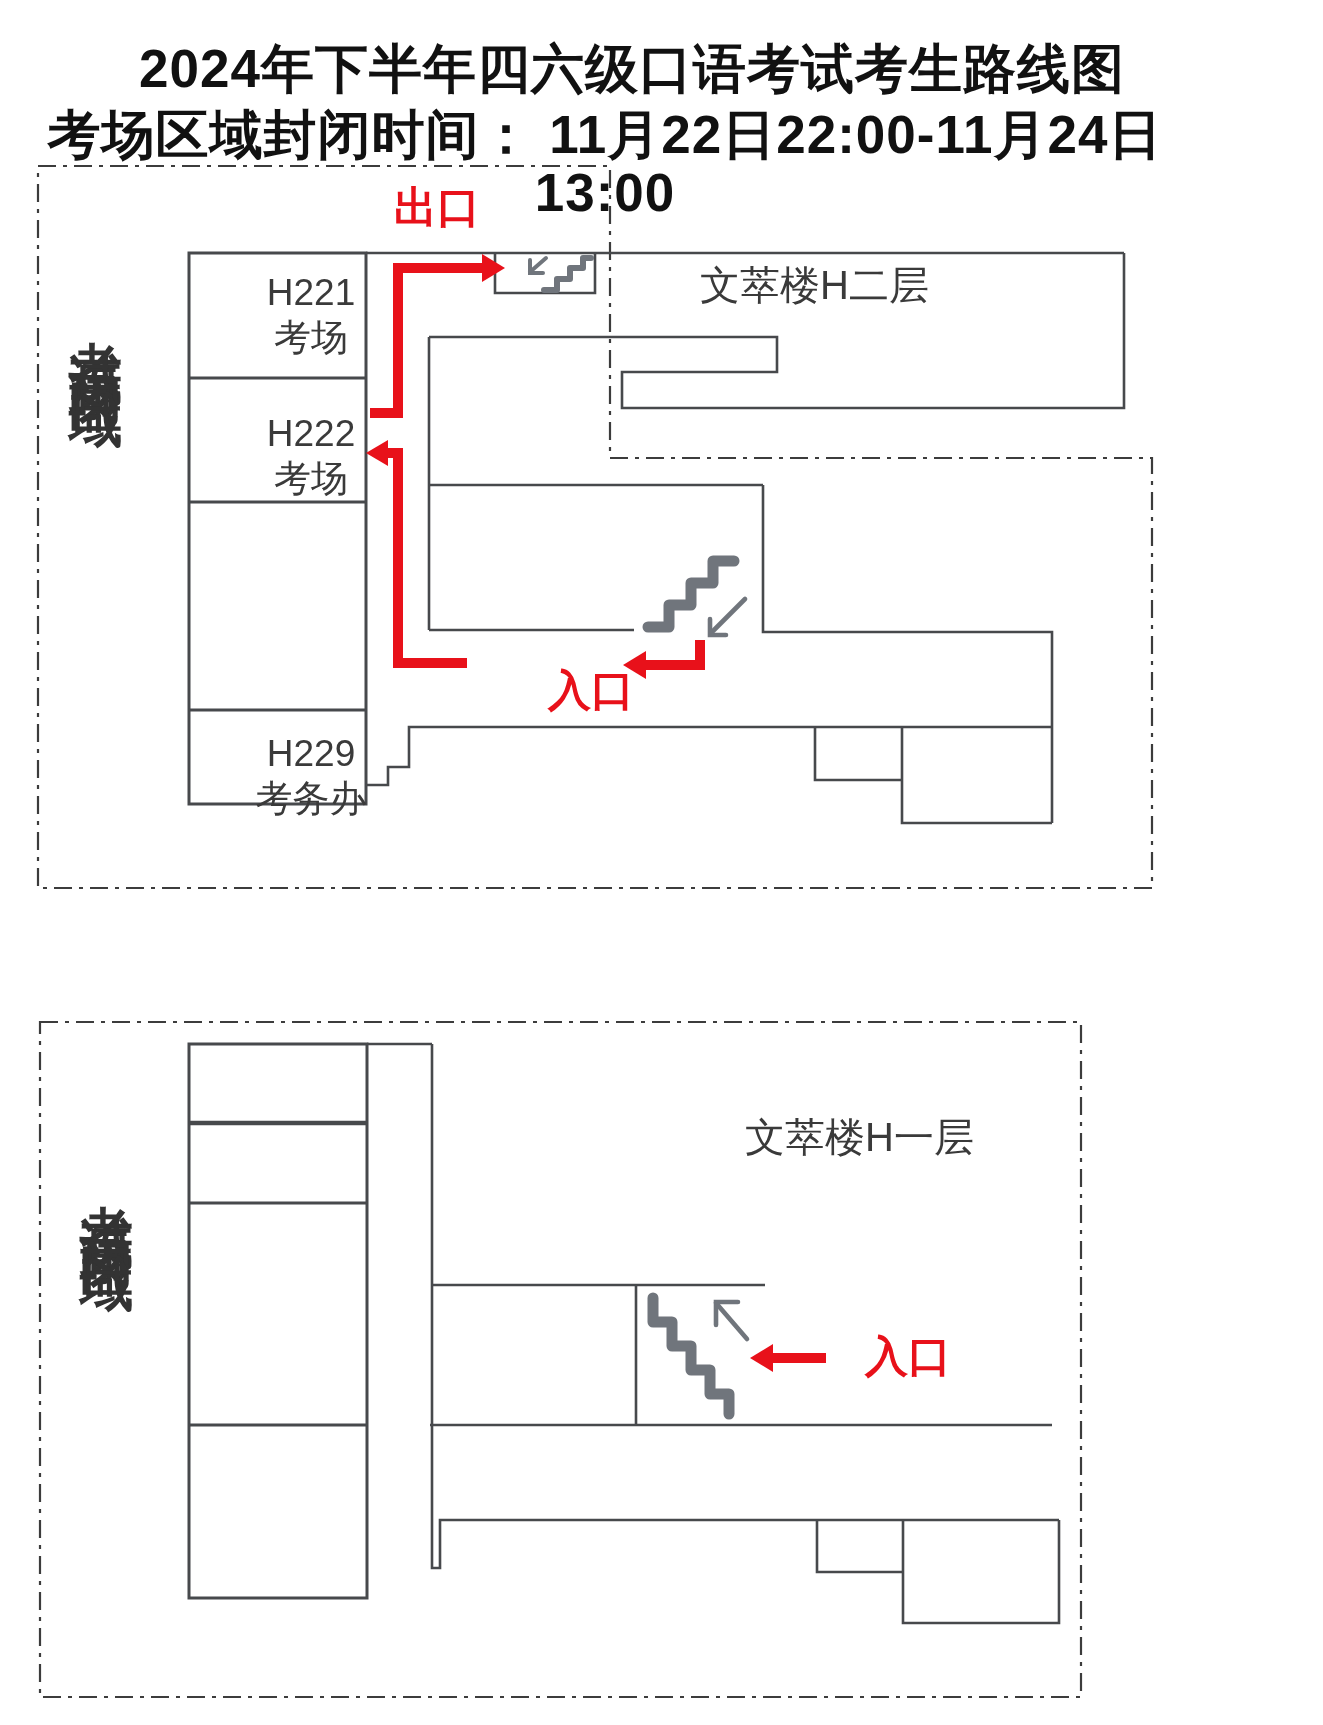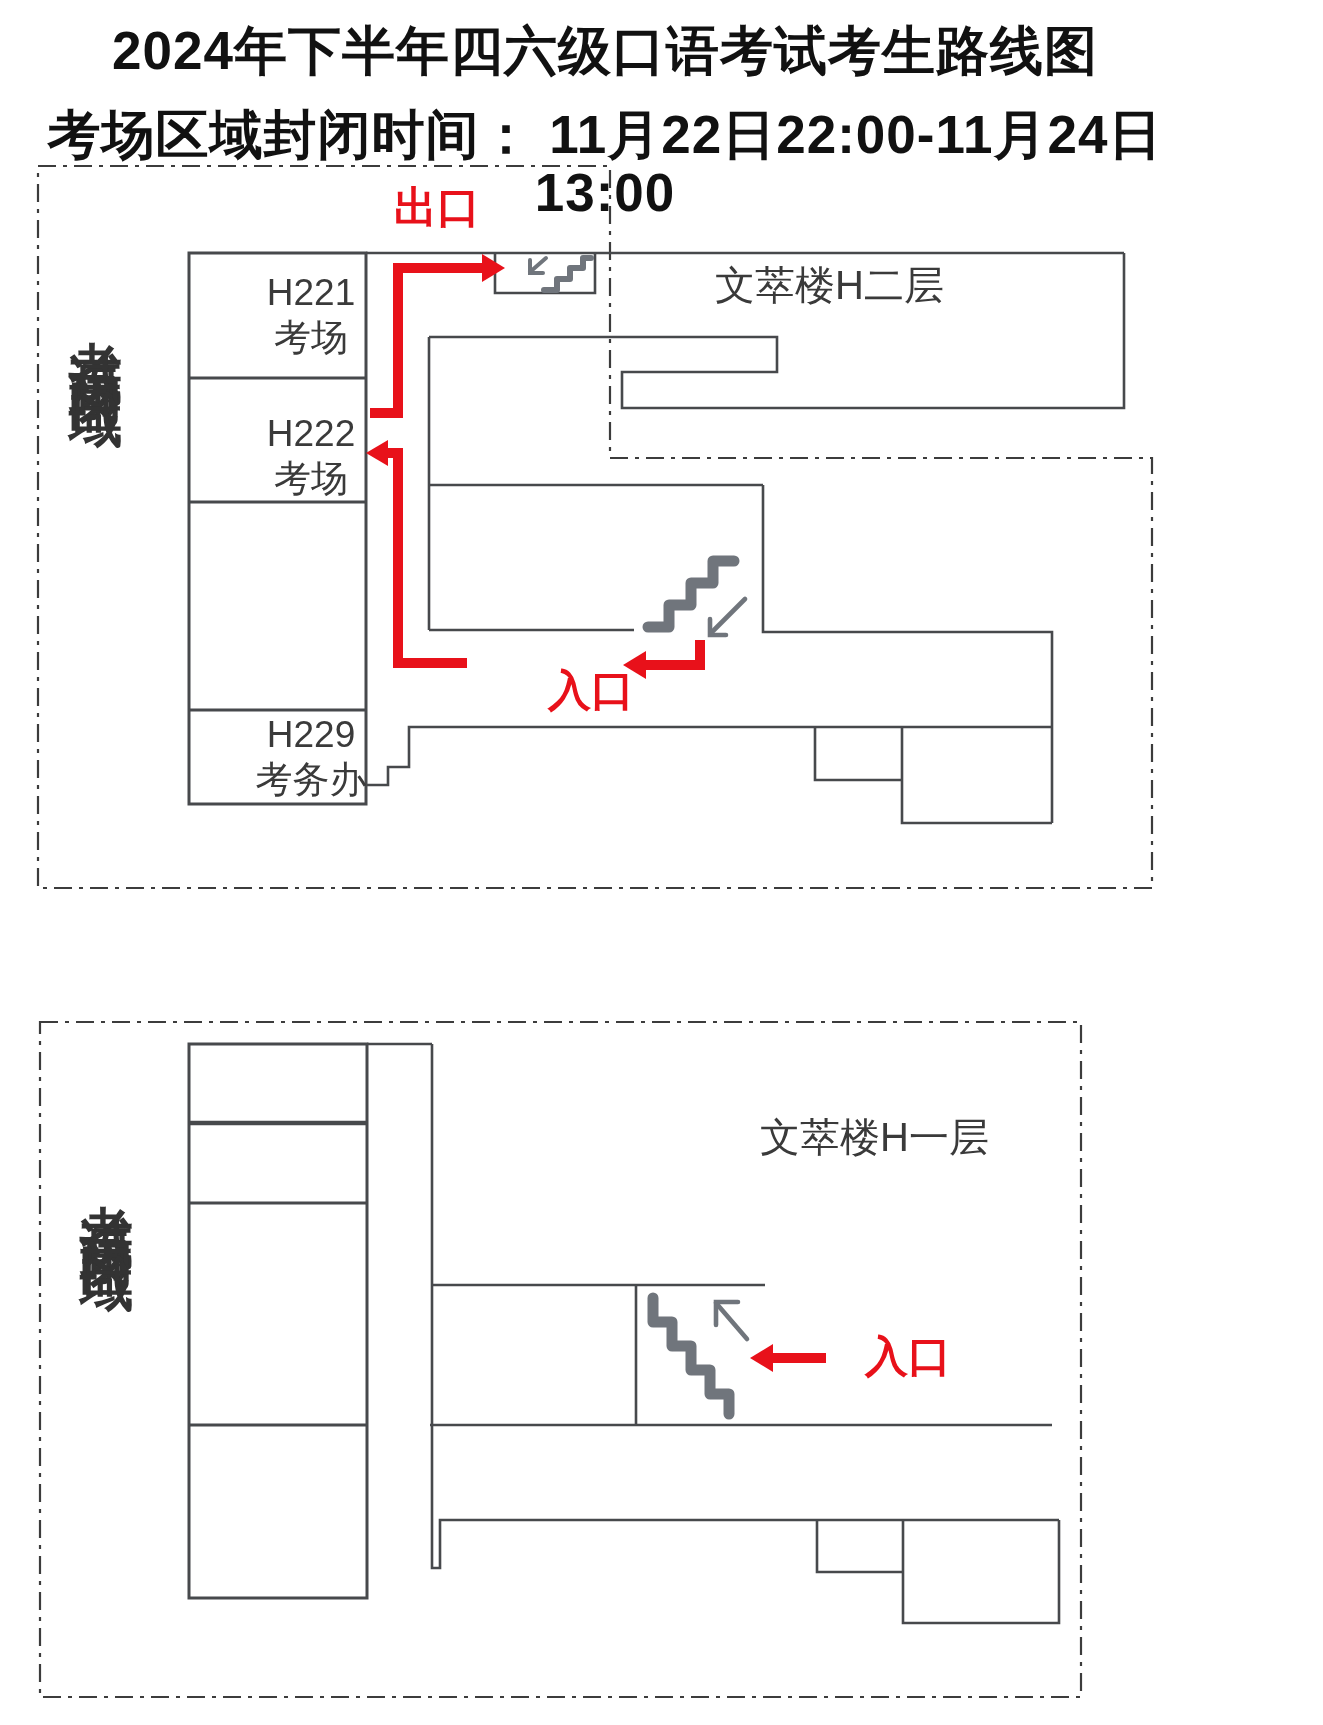--- a/index.html
+++ b/index.html
@@ -21,32 +21,32 @@
     position:absolute;
     writing-mode:vertical-rl;text-orientation:upright;
     font-size:53px;line-height:54px;letter-spacing:11px;
     font-weight:600;color:#333;
   }
   .room-label{
     position:absolute;left:189px;width:178px;
     text-align:center;font-size:37px;line-height:45px;color:#3a3a3a;padding-left:33px;
   }
   .room-label span{display:block;}
-  .bldg-label{font-size:40px;color:#3a3a3a;margin-left:15px;}
+  .bldg-label{font-size:40px;color:#3a3a3a;}
   .route-label{
     position:absolute;color:#e8111a;font-weight:700;
     font-size:43px;line-height:44px;margin-left:32px;
   }
 </style>
 </head>
 <body>
 
 <div class="canvas">
 
-  <div class="title-line" style="top:22px;">2024年下半年四六级口语考试考生路线图</div>
+  <div class="title-line" style="top:40px;padding-left:27px;">2024年下半年四六级口语考试考生路线图</div>
   <div class="title-line" style="top:86px;margin-top:20px;">考场区域封闭时间： 11月22日22:00-11月24日13:00</div>
 
   <svg class="lines-svg" width="1323" height="1725" viewBox="0 0 1323 1725">
 
     <g>
       <path d="M38,166 H610 V458 H1152 V888 H38 Z" fill="none" stroke="#3c3c3c" stroke-width="2.2" stroke-dasharray="18 7 4 7"></path>
     </g>
 
     <g stroke="#47494c" fill="none" stroke-width="2.6">
 
@@ -145,21 +145,21 @@
   <div class="route-label" style="left:516px;top:668px;">入口</div>
 
   <div class="room-label" style="top:270px;">
     <span>H221</span>
     <span>考场</span>
   </div>
   <div class="room-label" style="top:411px;">
     <span>H222</span>
     <span>考场</span>
   </div>
-  <div class="room-label" style="top:712px;">
+  <div class="room-label" style="top:731px;">
     <span>H229</span>
     <span>考务办</span>
   </div>
 
   <div class="txt bldg-label" style="left:700px;top:258px;">文萃楼H二层</div>
 
   <div class="zone-label" style="left:80px;top:1162px;">考试封闭区域</div>
 
   <div class="txt bldg-label" style="left:745px;top:1110px;">文萃楼H一层</div>
 

